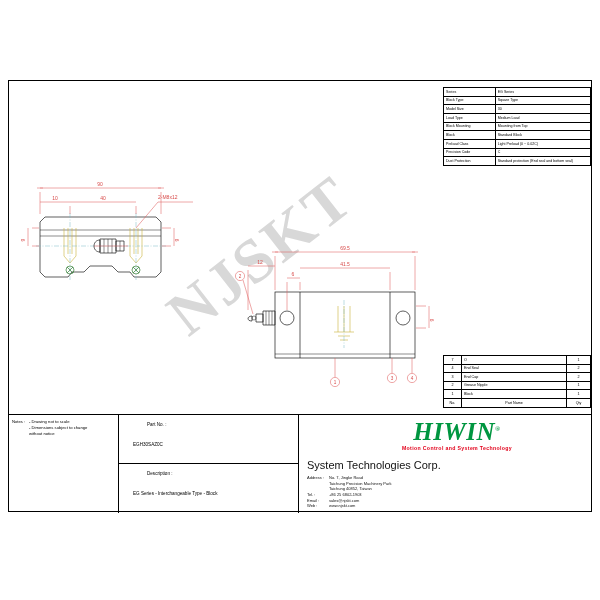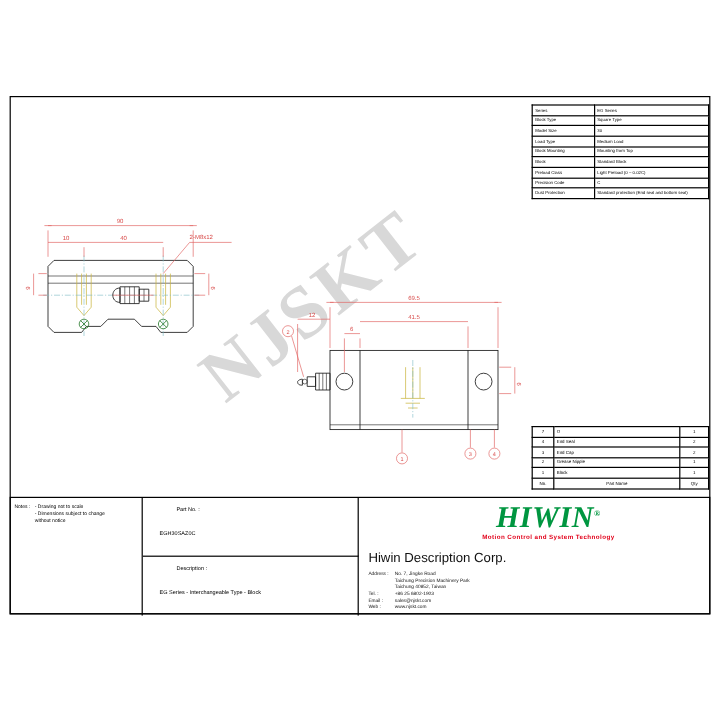--- a/index.html
+++ b/index.html
@@ -316,21 +316,21 @@
       <span class="tb-value">EG Series - Interchangeable Type - Block</span>
     </div>
 
     <div class="tb-cell" id="tb-logo">
       <div id="hiwin-wrap">
         <div id="hiwin-mark">
           <span>HIWIN</span><span id="hiwin-reg">®</span>
         </div>
         <div id="hiwin-tag">Motion Control and System Technology</div>
       </div>
-      <div id="corp-name">Hiwin Description Corp.</div>
+      <div id="corp-name">System Technologies Corp.</div>
       <div id="corp-contact">
         <div>
           <span class="lbl">Address :</span><span>No. 7, Jingke Road</span>
         </div>
         <div>
           <span class="ind"></span><span>Taichung Precision Machinery Park</span>
         </div>
         <div>
           <span class="ind"></span><span>Taichung 40852, Taiwan</span>
         </div>

